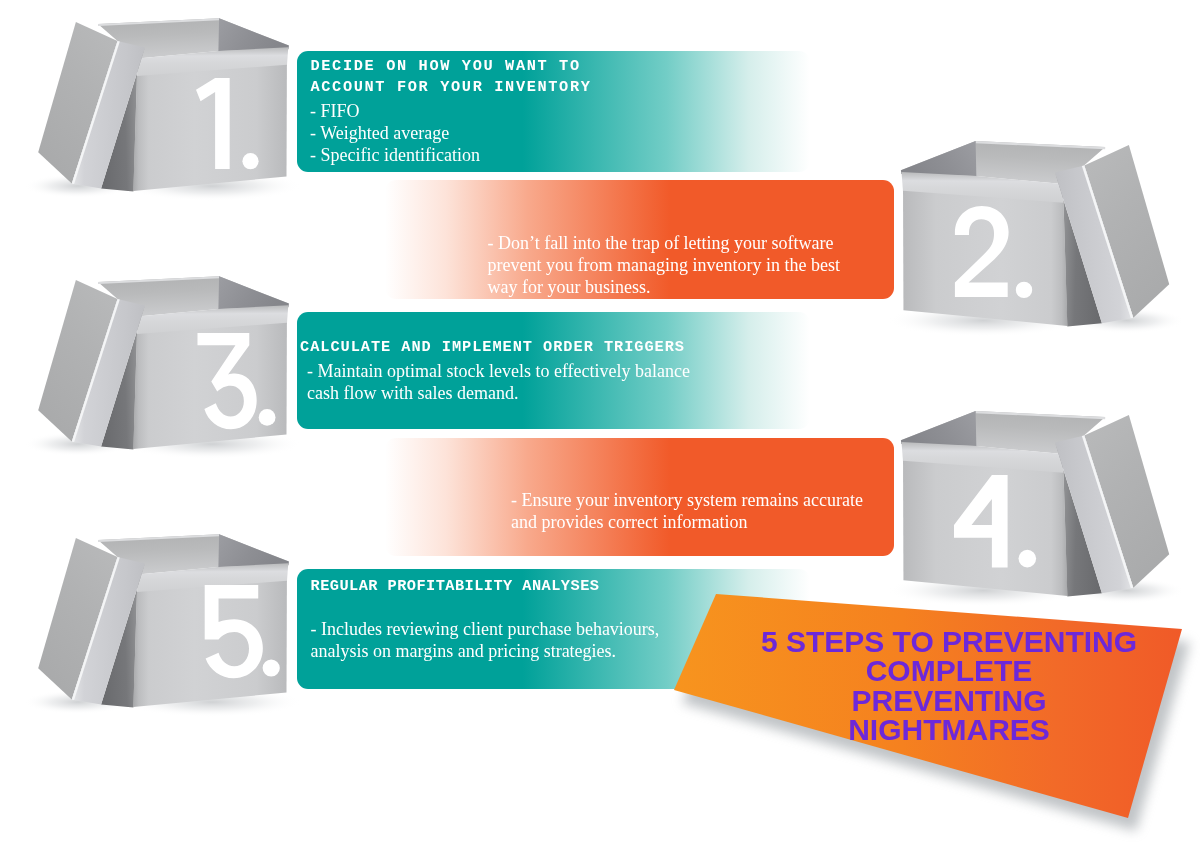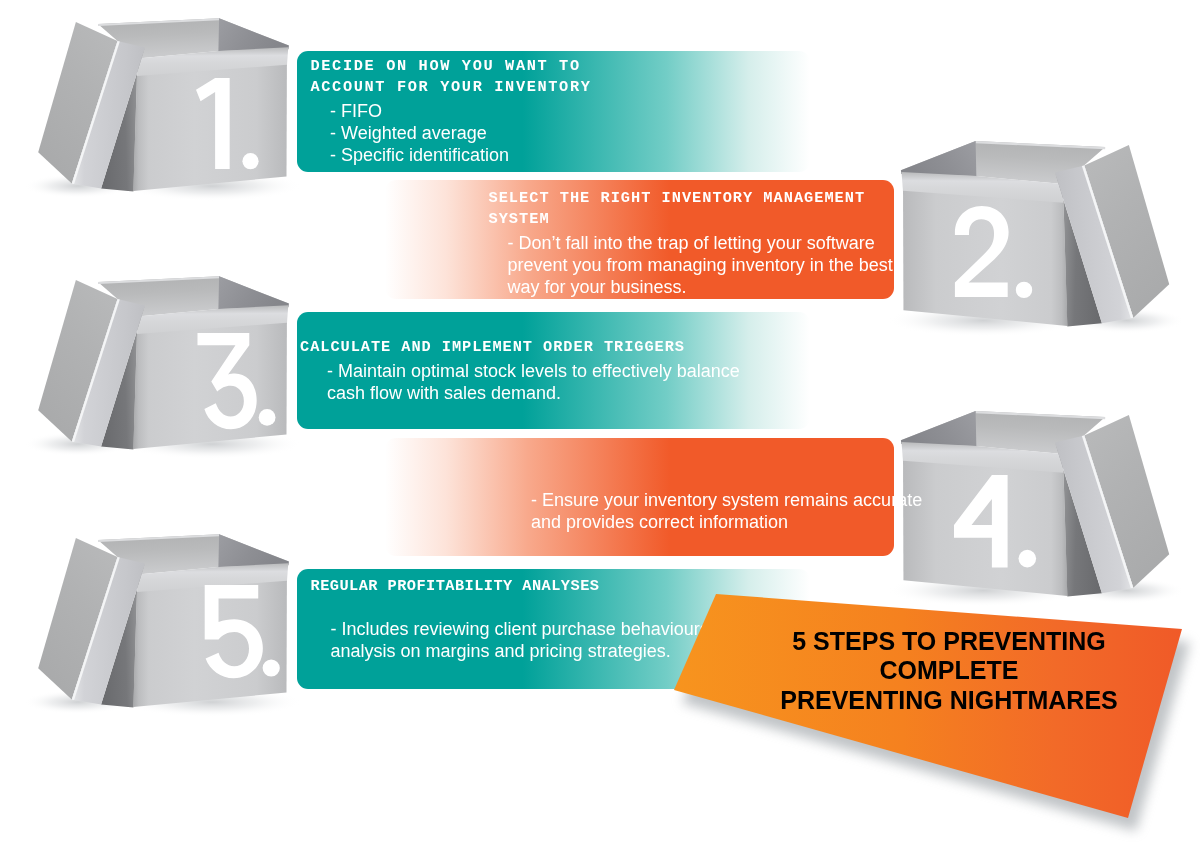--- a/index.html
+++ b/index.html
@@ -8,23 +8,23 @@
      font-family:"Liberation Sans",sans-serif;}
 .stage{position:absolute;left:0;top:0;width:1200px;height:846px;}
 .defs-svg{position:absolute;width:0;height:0;}
 .boxsvg{position:absolute;display:block;overflow:visible;}
 .numsvg{position:absolute;display:block;overflow:visible;}
 .bar{position:absolute;border-radius:11px;}
 .bar-teal{background:linear-gradient(to right,#00a199 0%,#00a199 44%,#72cdc6 72%,#d5eeeb 88%,rgba(255,255,255,0) 100%);}
 .bar-orange{background:linear-gradient(to left,#f15a29 0%,#f15a29 44%,#f8a98c 72%,#fde3d9 88%,rgba(255,255,255,0) 100%);}
 .txt{position:absolute;color:#ffffff;}
 .head{font-family:Liberation Mono, monospace;font-weight:bold;letter-spacing:1.15px;font-size:15.3px;line-height:21.3px;white-space:pre-line;}
-.bdy{font-family:Liberation Sans, sans-serif;font-size:18px;line-height:22px;white-space:pre-line;margin-left:20px;}
+.bdy{font-family:Liberation Serif, serif;font-size:18px;line-height:22px;white-space:pre-line;}
 .bannersvg{position:absolute;left:0;top:560px;display:block;overflow:visible;}
-.banner-text{position:absolute;color:#000000;font-weight:bold;font-size:25px;line-height:29.3px;
+.banner-text{position:absolute;color:#6d28d9;font-weight:bold;font-size:30px;line-height:29.3px;
   letter-spacing:0px;text-align:center;white-space:pre-line;}
 </style>
 </head>
 <body>
 
 <div class="stage">
 
 <svg class="defs-svg" width="0" height="0" aria-hidden="true">
 <defs>
  <linearGradient id="g-ilw" x1="0" y1="0" x2="0.22" y2="1">
@@ -167,22 +167,20 @@
  <polygon points="87.5,31.1 89.8,31.6 44.1,173.9 41.8,173.4" fill="#f4f5f6"></polygon>
 </g>
     </svg>
 <div class="bar bar-teal" style="left:297px;top:51px;width:513px;height:121px"></div>
 <div class="bar bar-orange" style="left:385px;top:180px;width:509px;height:119px"></div>
 <div class="bar bar-teal" style="left:297px;top:312px;width:513px;height:117px"></div>
 <div class="bar bar-orange" style="left:385px;top:438px;width:509px;height:118px"></div>
 <div class="bar bar-teal" style="left:297px;top:569px;width:513px;height:120px"></div>
 <div class="txt head" style="left:310.5px;top:55.5px;letter-spacing:1.63px">DECIDE ON HOW YOU WANT TO
 ACCOUNT FOR YOUR INVENTORY</div>
-<div class="txt head" style="left:488.5px;top:187.5px;letter-spacing:1.0px">SELECT THE RIGHT INVENTORY MANAGEMENT
-SYSTEM</div>
 <div class="txt head" style="left:300px;top:336.5px;letter-spacing:0.95px">CALCULATE AND IMPLEMENT ORDER TRIGGERS</div>
 <div class="txt head" style="left:310.5px;top:576px;letter-spacing:0.45px">REGULAR PROFITABILITY ANALYSES</div>
 <div class="txt bdy" style="left:310px;top:100px">- FIFO
 - Weighted average
 - Specific identification</div>
 <div class="txt bdy" style="left:487.5px;top:232px">- Don’t fall into the trap of letting your software
 prevent you from managing inventory in the best
 way for your business.</div>
 <div class="txt bdy" style="left:307px;top:359.6px">- Maintain optimal stock levels to effectively balance
 cash flow with sales demand.</div>

